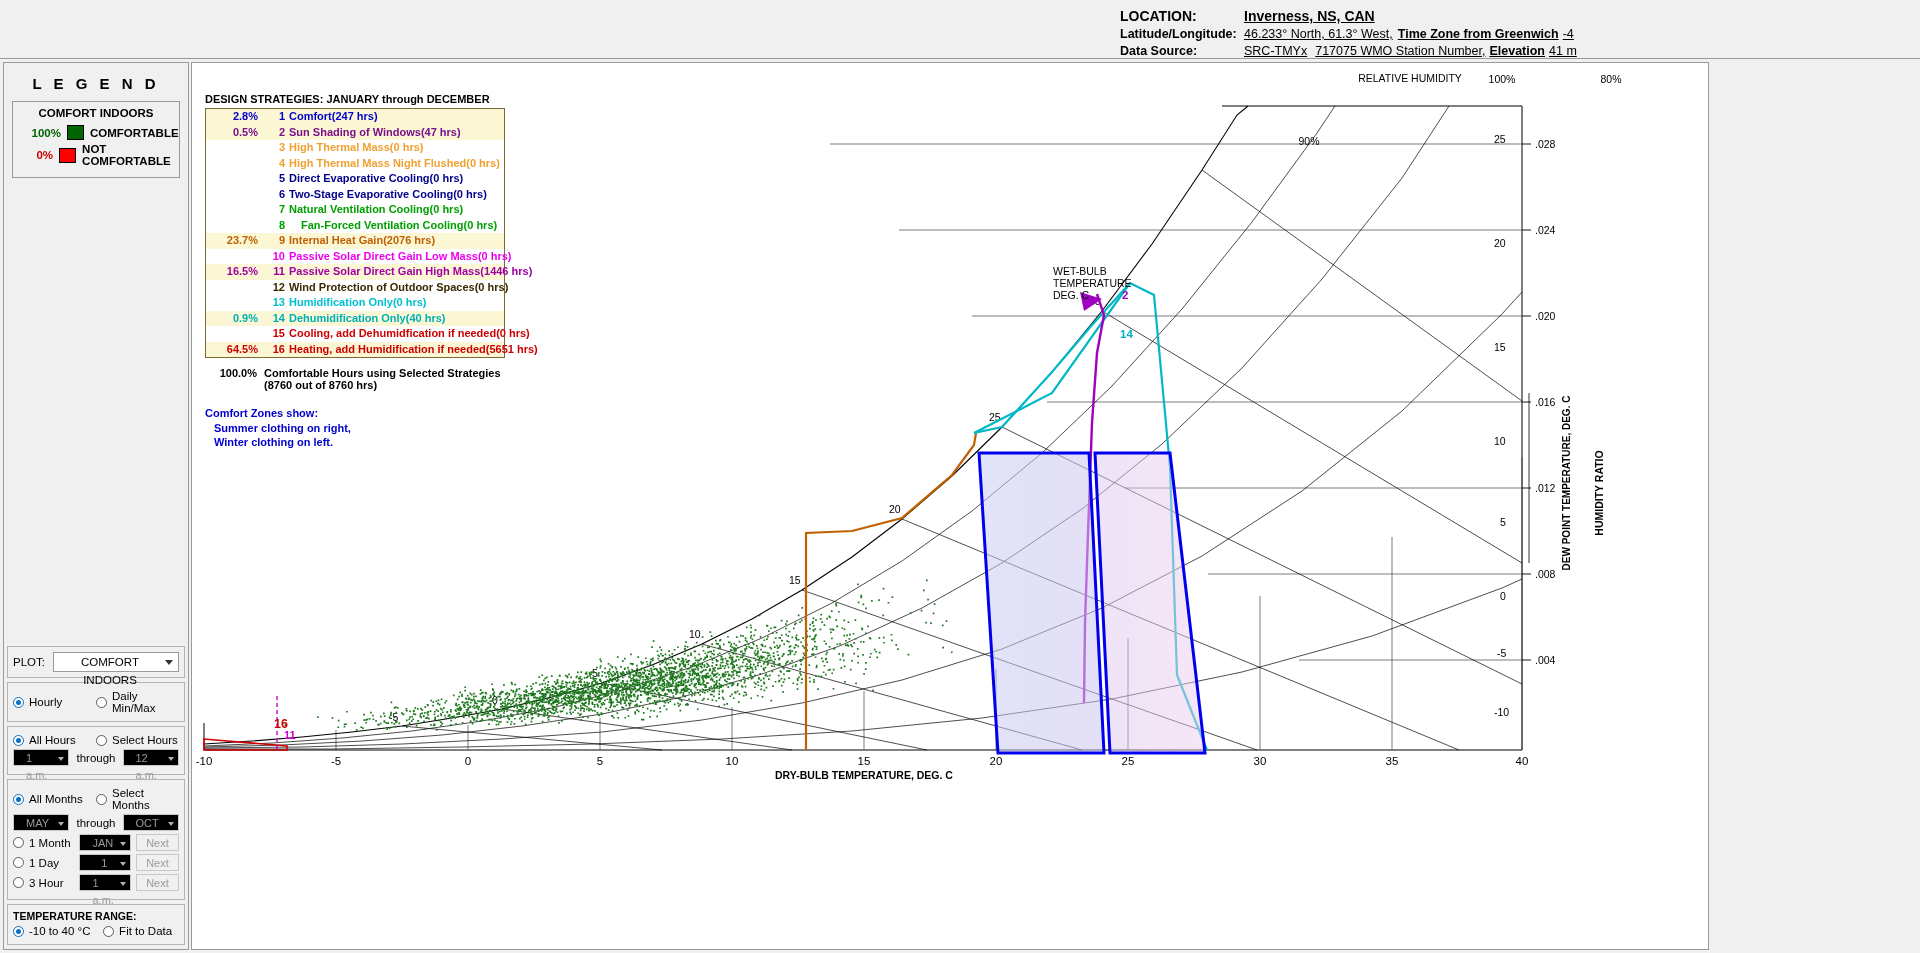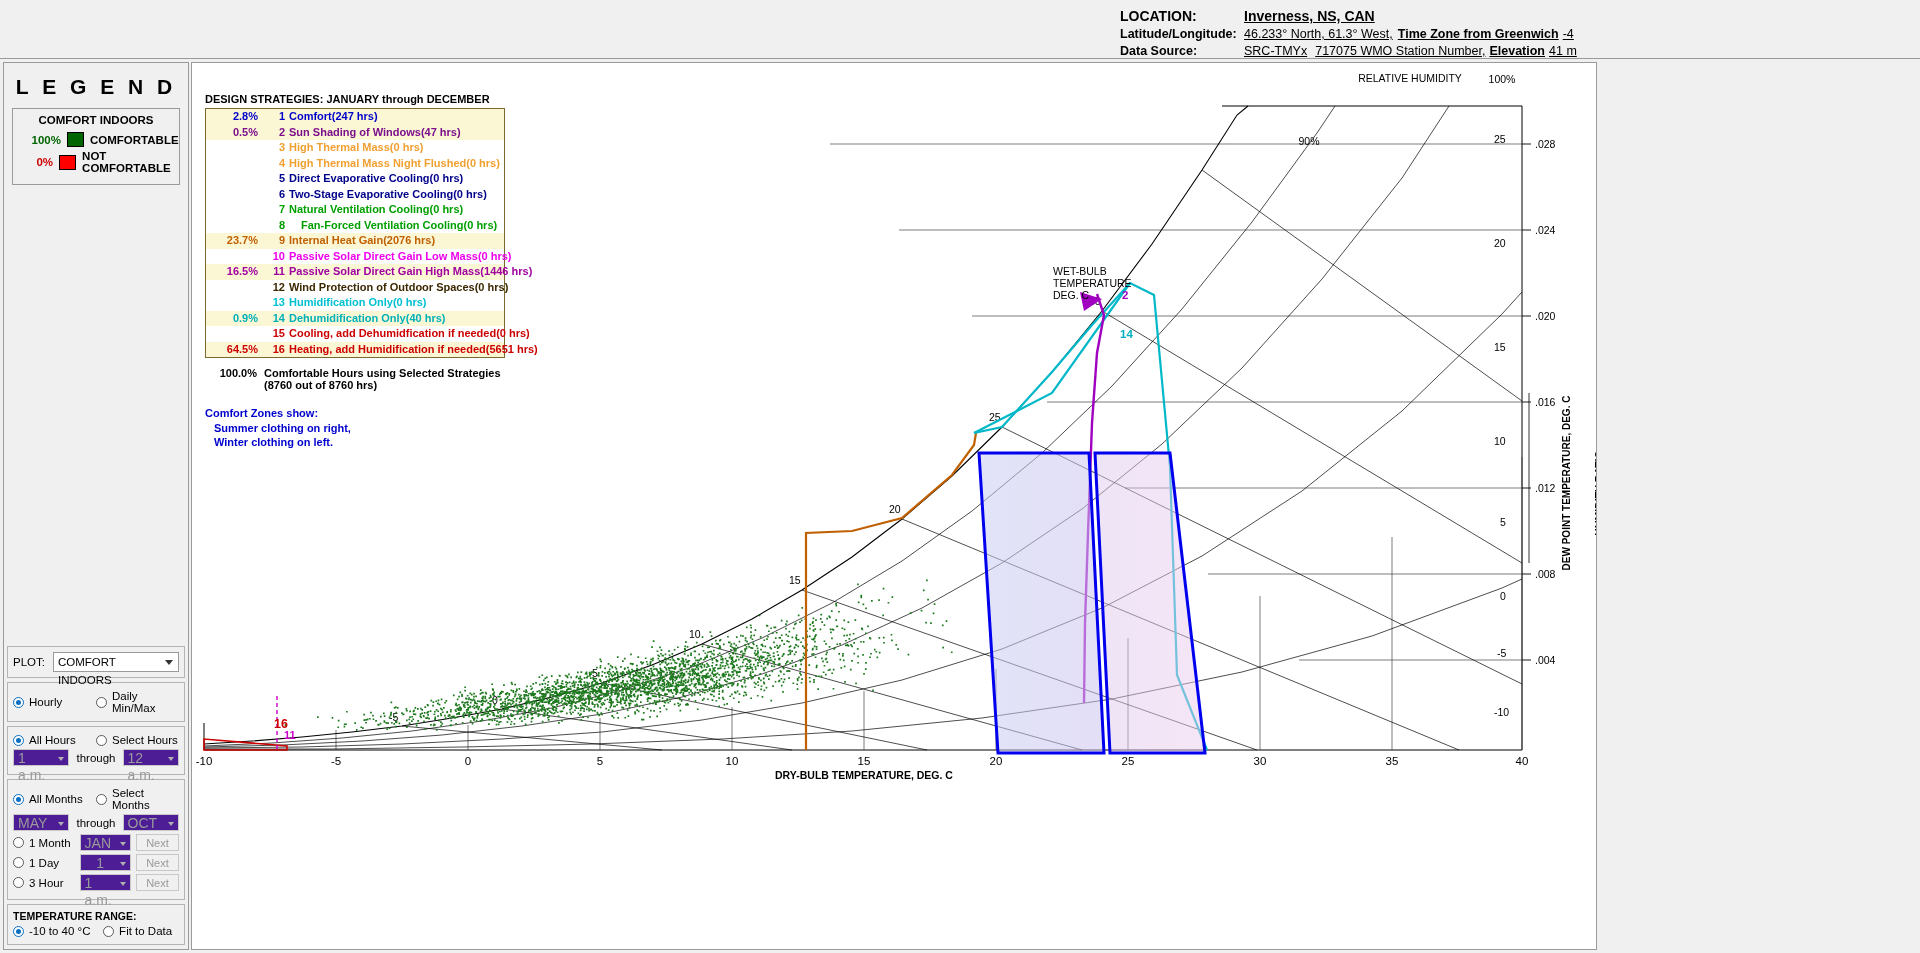--- a/index.html
+++ b/index.html
@@ -15,55 +15,55 @@
   .hr-row{display:flex;align-items:baseline;margin-bottom:3px;}
   .hr-lab{font-weight:bold;width:118px;flex:0 0 118px;}
   .hr-lab.big{font-size:14px;}
   .hr-val{margin-left:6px;text-decoration:underline;}
   .hr-val.big{font-size:14px;font-weight:bold;}
   .b{font-weight:bold;}
   .n{font-weight:normal;}
 
   
   .leftpanel{position:absolute;left:3px;top:62px;width:186px;height:888px;background:#f0f0f0;border:1px solid #9a9a9a;box-sizing:border-box;}
-  .legend-title{text-align:center;font-size:21px;font-weight:bold;letter-spacing:4px;margin-top:12px;color:#000;}
+  .legend-title{text-align:center;font-size:15px;font-weight:bold;letter-spacing:4px;margin-top:12px;color:#000;}
   .legend-box{margin:9px 8px 0 8px;border:1px solid #9a9a9a;background:#f0f0f0;padding:5px 0 7px 0;}
   .legend-head{text-align:center;font-size:11.5px;font-weight:bold;color:#000;margin-bottom:6px;}
   .legend-row{display:flex;align-items:center;font-size:11.5px;font-weight:bold;margin:3px 0;}
   .legend-pct{width:48px;text-align:right;padding-right:6px;}
   .legend-sw{width:15px;height:13px;border:1px solid #000;flex:0 0 15px;}
   .legend-lab{margin-left:6px;color:#000;}
 
   
   .controls{position:absolute;left:0;bottom:0;width:184px;}
   .ctl-group{border:1px solid #b4b4b4;background:#f0f0f0;margin:0 3px 4px 3px;padding:5px 5px;box-sizing:border-box;}
-  .plotrow{display:flex;align-items:center;font-size:11.5px;}
+  .plotrow{display:flex;align-items:center;font-size:11.5px;text-align:center;}
   .plotlab{font-weight:normal;color:#000;margin-right:8px;}
   .sel{border:1px solid #9a9a9a;background:#fff;height:18px;line-height:18px;font-size:11.5px;padding:0 16px 0 4px;position:relative;flex:1;color:#000;}
   .sel:after{content:"";position:absolute;right:5px;top:7px;border-left:4px solid transparent;border-right:4px solid transparent;border-top:5px solid #333;}
   .rrow{display:flex;align-items:center;margin:2px 0;font-size:11.5px;}
   .rcell{display:flex;align-items:center;width:89px;}
   .radio{width:11px;height:11px;border-radius:50%;border:1px solid #5a5a5a;background:#fff;flex:0 0 11px;margin-right:5px;box-sizing:border-box;position:relative;}
   .radio.on{border:1px solid #0a6fc2;background:#fff;}
   .radio.on:after{content:"";position:absolute;left:2px;top:2px;width:5px;height:5px;border-radius:50%;background:#0a6fc2;}
   .rlab{color:#000;}
   .rlab.dim{color:#8a8a8a;}
   .drow{display:flex;align-items:center;margin:3px 0;font-size:11.5px;}
-  .dsel{border:1px solid #c8c8c8;background:#4c1d95;color:#9a9a9a;height:17px;line-height:17px;font-size:14px;padding:0 14px 0 4px;position:relative;box-sizing:border-box;}
+  .dsel{border:1px solid #c8c8c8;background:#000000;color:#9a9a9a;height:17px;line-height:17px;font-size:11px;padding:0 14px 0 12px;position:relative;box-sizing:border-box;}
   .dsel:after{content:"";position:absolute;right:4px;top:7px;border-left:3.5px solid transparent;border-right:3.5px solid transparent;border-top:4px solid #b0b0b0;}
   .through{margin:0 7px;font-size:11.5px;color:#000;}
   .btn{border:1px solid #c8c8c8;background:#f0f0f0;color:#9a9a9a;height:17px;line-height:17px;font-size:11px;text-align:center;box-sizing:border-box;}
   .trange-title{font-size:10.5px;font-weight:bold;color:#000;margin-bottom:3px;}
   .cbrow{display:flex;align-items:center;font-size:11.5px;margin:3px 2px;}
   .cb{width:11px;height:11px;border:1px solid #5a5a5a;background:#fff;flex:0 0 11px;margin-right:6px;box-sizing:border-box;position:relative;}
   .cb.on{background:#1268c8;border-color:#1268c8;}
   .cb.on:after{content:"";position:absolute;left:3px;top:0px;width:3px;height:7px;border:solid #fff;border-width:0 2px 2px 0;transform:rotate(42deg);}
 
   
-  .chartpanel{position:absolute;left:191px;top:62px;width:1406px;height:888px;background:#ffffff;border:1px solid #9a9a9a;box-sizing:border-box;overflow:hidden;}
+  .chartpanel{position:absolute;left:191px;top:62px;width:1518px;height:888px;background:#ffffff;border:1px solid #9a9a9a;box-sizing:border-box;overflow:hidden;}
   svg{display:block;}
 
   
   .ds-wrap{position:absolute;left:13px;top:30px;width:300px;}
   .ds-head{font-size:11px;font-weight:bold;color:#000;margin-bottom:3px;}
   .ds-box{border:1px solid #7a6a30;background:#ffffff;}
   .ds-row{display:flex;align-items:center;font-size:11px;font-weight:bold;height:15.5px;line-height:15.5px;}
   .ds-row.hl{background:#fbf7d5;}
   .ds-pct{width:52px;text-align:right;padding-right:7px;flex:0 0 52px;}
   .ds-num{width:20px;text-align:right;padding-right:4px;flex:0 0 20px;}

